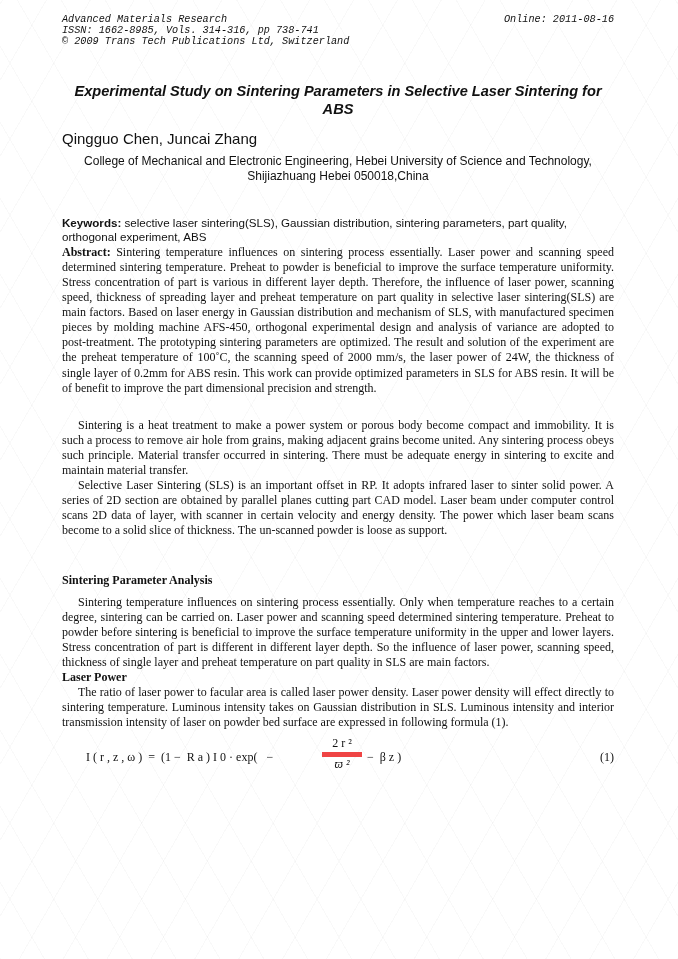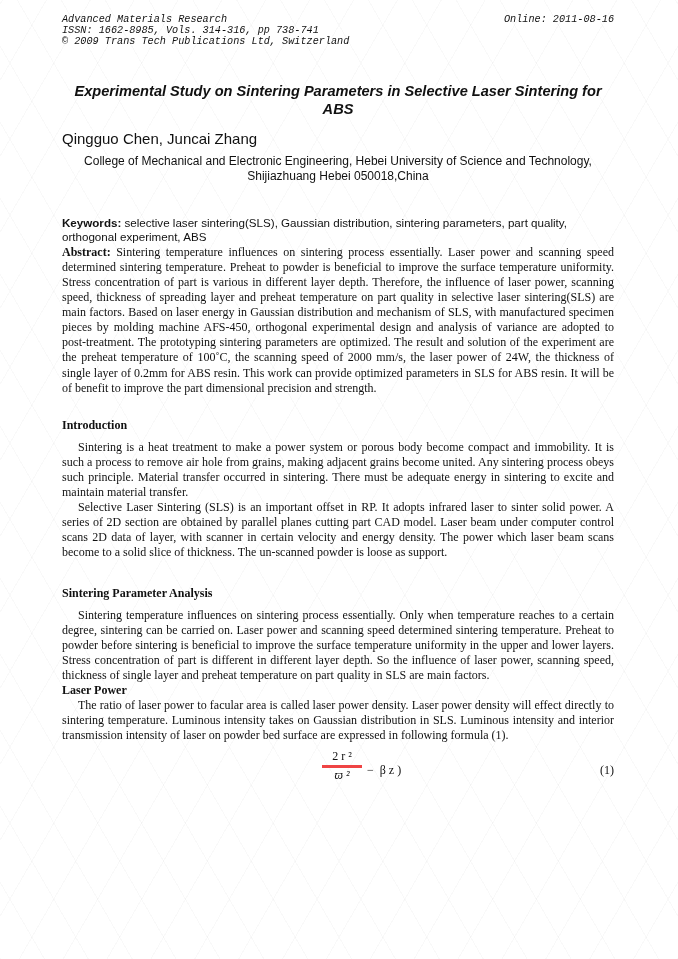--- a/index.html
+++ b/index.html
@@ -33,21 +33,21 @@
   .keywords b { font-weight: bold; }
   p { margin: 0; text-align: justify; font-size: 12px; line-height: 15.1px; }
   .abstract b { font-weight: bold; }
   .indent { text-indent: 16px; }
   h2 { font-size: 12px; font-weight: bold; margin: 0; line-height: 15px; }
   .sec { margin-top: 19px; }
   .sec h2 { margin-bottom: 7px; }
   .eq { position: relative; height: 40px; margin-top: 6px; font-size: 12px; }
   .eq .lhs { position: absolute; left: 24px; top: 14px; font-style: normal; white-space: pre; }
   .eq .frac { position: absolute; left: 260px; top: 0; text-align: center; width: 40px; }
-  .eq .frac .num { border-bottom: 3px solid #ef4444; padding-bottom: 1px; white-space: pre; }
+  .eq .frac .num { border-bottom: 5px solid #ef4444; padding-bottom: 1px; white-space: pre; }
   .eq .frac .den { white-space: pre; font-style: italic; }
   .eq .tail { position: absolute; left: 302px; top: 14px; white-space: pre; }
   .eq .num-label { position: absolute; right: 0; top: 14px; }
 </style>
 </head>
 <body>
 
 <div class="watermark"></div>
 
 <div class="page">
@@ -64,33 +64,33 @@
 
   <div class="keywords">
     <b>Keywords:</b><span> selective laser sintering(SLS), Gaussian distribution, sintering parameters, part quality, orthogonal experiment, ABS</span>
   </div>
 
   <p class="abstract">
     <b>Abstract:</b><span> Sintering temperature influences on sintering process essentially. Laser power and scanning speed determined sintering temperature. Preheat to powder is beneficial to improve the surface temperature uniformity. Stress concentration of part is various in different layer depth. Therefore, the influence of laser power, scanning speed, thickness of spreading layer and preheat temperature on part quality in selective laser sintering(SLS) are main factors. Based on laser energy in Gaussian distribution and mechanism of SLS, with manufactured specimen pieces by molding machine AFS-450, orthogonal experimental design and analysis of variance are adopted to post-treatment. The prototyping sintering parameters are optimized. The result and solution of the experiment are the preheat temperature of 100˚C, the scanning speed of 2000 mm/s, the laser power of 24W, the thickness of single layer of 0.2mm for ABS resin. This work can provide optimized parameters in SLS for ABS resin. It will be of benefit to improve the part dimensional precision and strength.</span>
   </p>
 
   <div class="sec" style="margin-top:22px;">
-    <h2>Introduction</h2>
     <p class="indent">Sintering is a heat treatment to make a power system or porous body become compact and immobility. It is such a process to remove air hole from grains, making adjacent grains become united. Any sintering process obeys such principle. Material transfer occurred in sintering. There must be adequate energy in sintering to excite and maintain material transfer.</p>
     <p class="indent">Selective Laser Sintering (SLS) is an important offset in RP. It adopts infrared laser to sinter solid power. A series of 2D section are obtained by parallel planes cutting part CAD model. Laser beam under computer control scans 2D data of layer, with scanner in certain velocity and energy density. The power which laser beam scans become to a solid slice of thickness. The un-scanned powder is loose as support.</p>
   </div>
 
-  <div class="sec" style="margin-top:25px;">
+  <div class="sec" style="margin-top:34px;">
     <h2>Sintering Parameter Analysis</h2>
     <p class="indent">Sintering temperature influences on sintering process essentially. Only when temperature reaches to a certain degree, sintering can be carried on. Laser power and scanning speed determined sintering temperature. Preheat to powder before sintering is beneficial to improve the surface temperature uniformity in the upper and lower layers. Stress concentration of part is different in different layer depth. So the influence of laser power, scanning speed, thickness of single layer and preheat temperature on part quality in SLS are main factors.</p>
     <h2 style="margin-bottom:0;">Laser Power</h2>
     <p class="indent">The ratio of laser power to facular area is called laser power density. Laser power density will effect directly to sintering temperature. Luminous intensity takes on Gaussian distribution in SLS. Luminous intensity and interior transmission intensity of laser on powder bed surface are expressed in following formula (1).</p>
   </div>
 
   <div class="eq">
+    <span class="lhs">I ( r , z , ω )  =  (1 −  R a ) I 0 · exp(   −</span>
     <div class="frac">
       <div class="num">2 r ²</div>
       <div class="den">ϖ ²</div>
     </div>
     <span class="tail"> −  β z )</span>
     <span class="num-label">(1)</span>
   </div>
 </div>
 
 </body></html>

